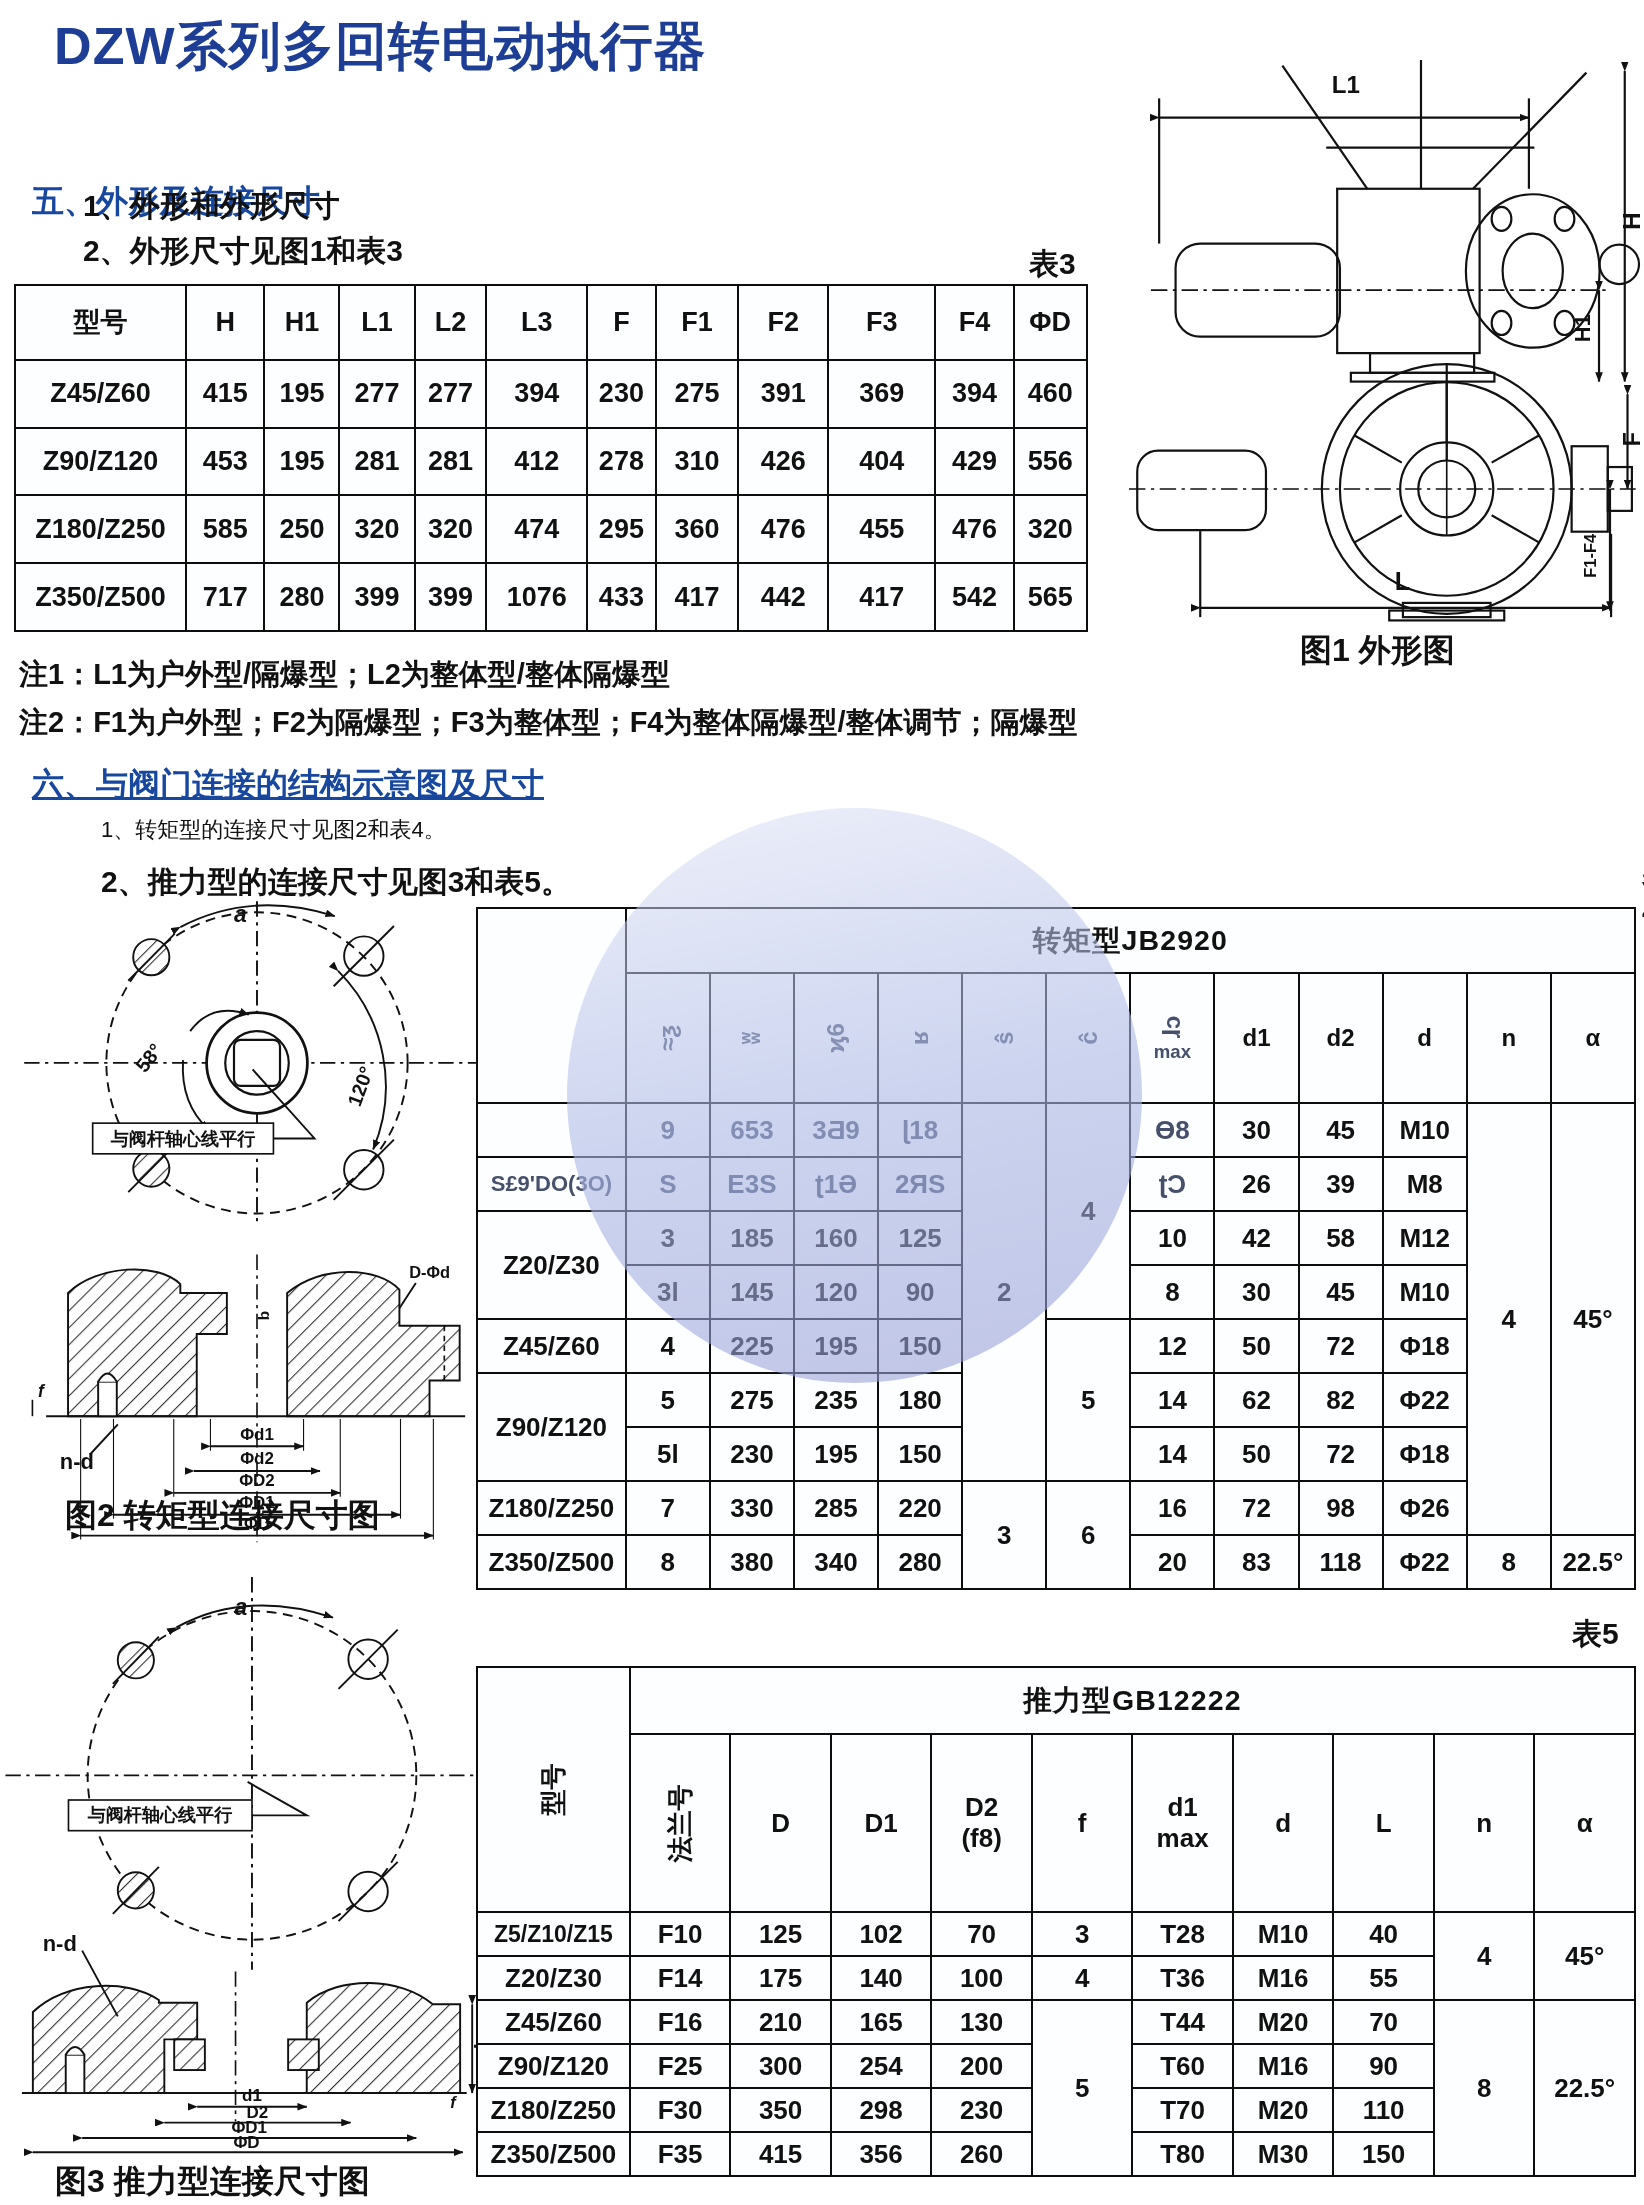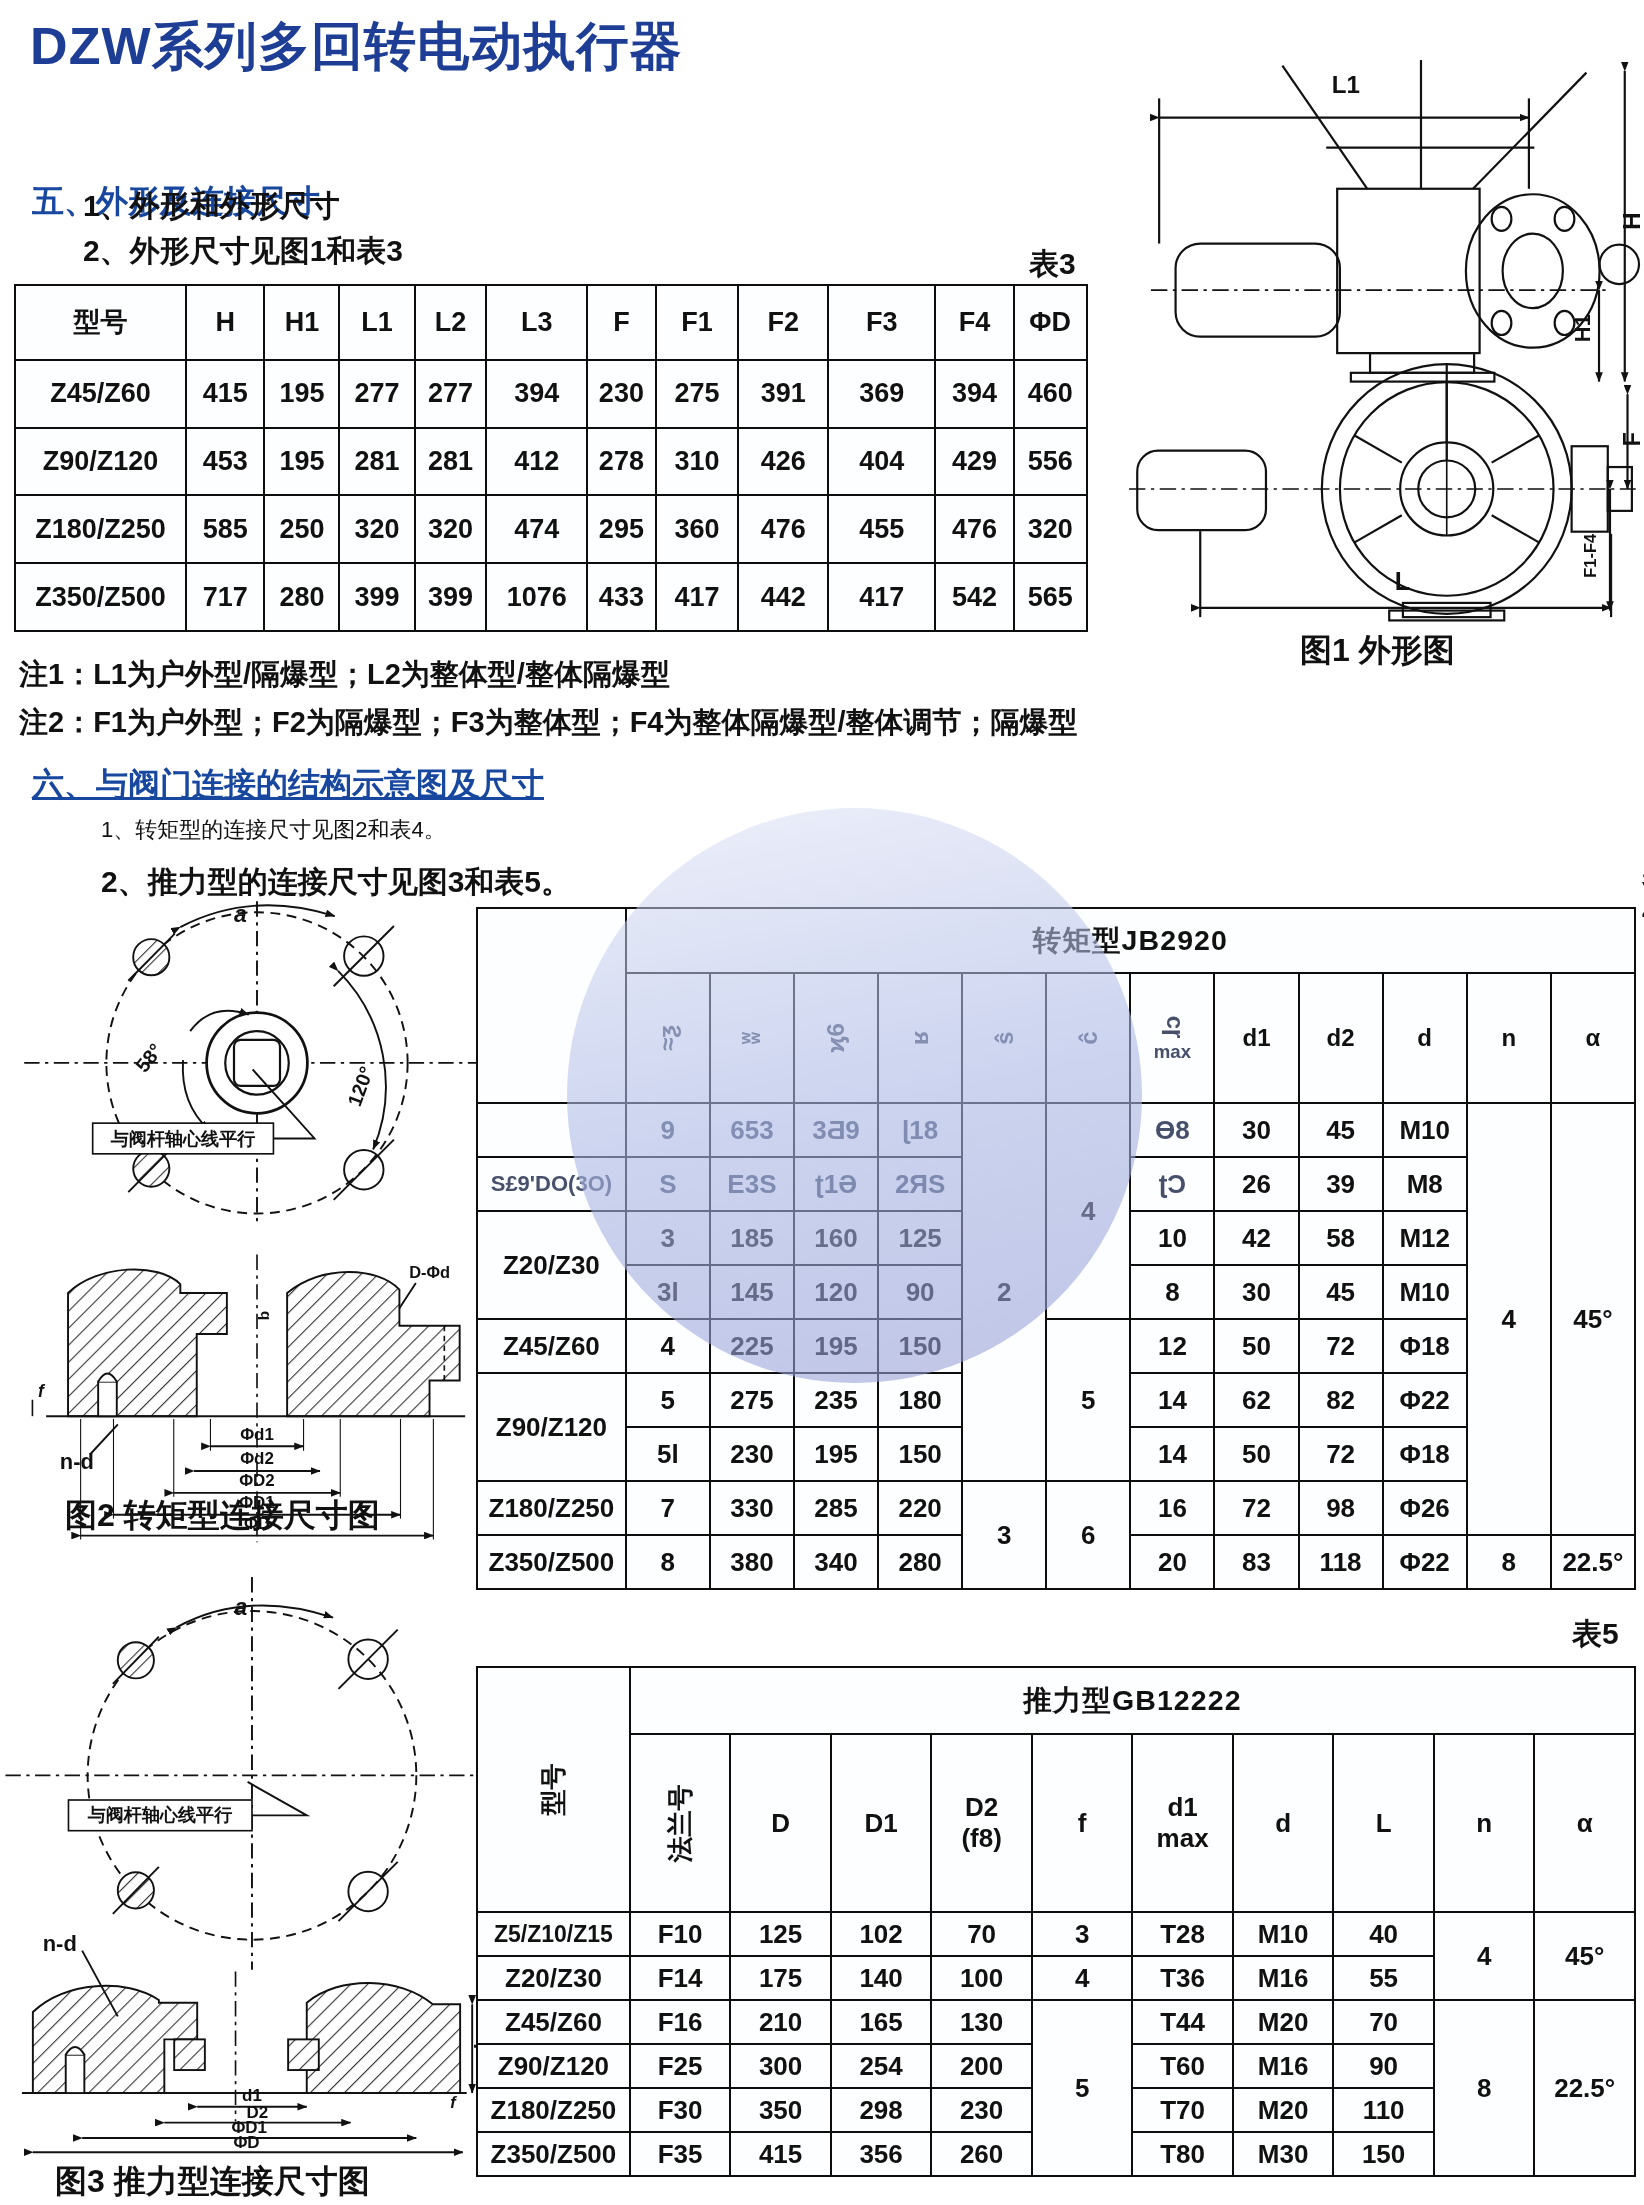--- a/index.html
+++ b/index.html
@@ -1,20 +1,20 @@
 <!DOCTYPE html>
 <html style="font-size:8.8px"><head>
 <meta charset="utf-8">
 <style>
   html,body{margin:0;padding:0;}
   body{width:1644px;height:2205px;position:relative;background:#ffffff;
        font-family:"Liberation Sans","DejaVu Sans",sans-serif;color:#111;}
   .abs{position:absolute;}
   .blue{color:#17479e;}
-  .navy{color:#1d3e94;}
+  .navy{color:#1d3e94;margin-left:24px;}
   .b{font-weight:700;}
   .tw{position:absolute;}
   table.t{border-collapse:collapse;table-layout:fixed;width:100%;height:100%;
           border:2.2px solid #0d0d0d;}
   table.t td{border:2.7px solid #0d0d0d;text-align:center;vertical-align:middle;
           padding:0;overflow:hidden;font-weight:600;background:#fdfeff;}
   td.hdr{background:#cfe8f8;font-weight:700;}
   td.mdl{background:#cfe8f8;font-weight:700;}
   td.emp{background:#e6f2fb;}
   td.ttl{font-weight:700;letter-spacing:1.1px;}

